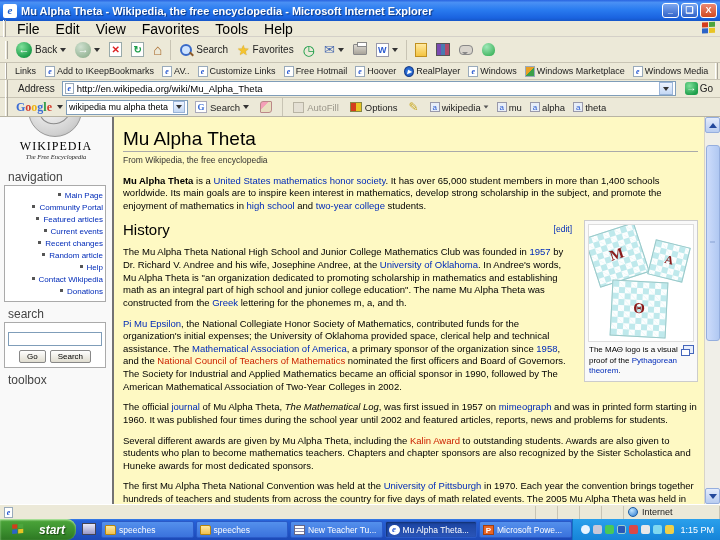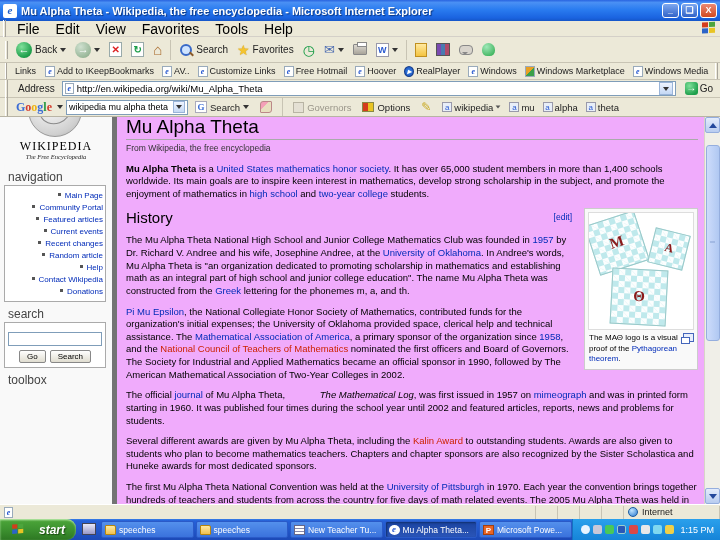--- a/index.html
+++ b/index.html
@@ -101,28 +101,28 @@
   .portlet { margin:4px 6px 0 4px; }
   .portlet h5 { font-size:12px; font-weight:normal; color:#444; padding:1px 0 1px 4px; }
   .pbody { background:#fff; border:1px solid #aaa; padding:3px 2px 4px 4px; }
   .pbody .nav-item { font-size:8px; color:#002bb8; padding:1.5px 0; display:block;text-align:right; }
   .pbody .nav-item::before { content:""; display:inline-block; width:3px; height:3px; background:#555; margin-right:4px; vertical-align:2px; }
   .search-body { background:#fff; border:1px solid #aaa; padding:4px 3px; }
   .search-input { width:100%; height:14px; border:1px solid #7f9db9; background:#fff; font-size:8px; }
   .search-btns { display:flex; gap:4px; justify-content:center; margin-top:4px; }
   .xp-btn { font-size:8px; background:linear-gradient(#fefefe,#e0ddd0); border:1px solid #888; border-radius:2px; padding:1px 7px; color:#000; }
 
-  .main { flex:1; background:#f0abfc; border-left:5px solid #737373; padding:4px 6px 0 9px; overflow:hidden; font-size:9.5px; line-height:1.33; color:#000; }
+  .main { flex:1; background:#fef9c3; border-left:2px solid #737373; padding:16px 6px 0 9px; overflow:hidden; font-size:9.5px; line-height:1.33; color:#000; }
   .main h1 { font-size:19px; font-weight:normal; border-bottom:1px solid #aaa; margin:-7px 0 3px; padding-bottom:0; }
   .site-sub { font-size:8.5px; color:#333; margin-bottom:8px; }
   .main p { margin-bottom:8px; }
   .seg-link { color:#002bb8; }
   .seg-redlink { color:#cc2200; }
   .seg-bold { font-weight:bold; }
-  .seg-italic { font-style:italic;margin-left:32px; }
+  .seg-italic { font-style:italic; }
   .main h2 { font-size:15px; font-weight:normal; margin:2px 0 6px; }
   .edit-link { float:right; font-size:8.5px; color:#002bb8; font-weight:normal; margin-top:4px; }
 
   .thumb { float:right; width:114px; border:1px solid #ccc; background:#f9f9f9; padding:3px; margin:0 0 6px 12px; }
   .thumb-img { width:106px; height:118px; background:#fff; border:1px solid #ddd; position:relative; overflow:hidden; }
   .sq { position:absolute; border:1px solid #9ac8c8;
         background-color:#bfe9ec;
         background-image:linear-gradient(45deg, rgba(255,255,255,.95) 25%, transparent 25%, transparent 75%, rgba(255,255,255,.95) 75%),
                          linear-gradient(45deg, rgba(255,255,255,.95) 25%, transparent 25%, transparent 75%, rgba(255,255,255,.95) 75%);
         background-position:0 0, 6px 6px; background-size:12px 12px;
@@ -352,21 +352,21 @@
       <span class="g-ic">G</span>
       <span>Search</span>
       <span class="caret"></span>
     </span>
     <span class="g-btn">
       <span class="pr-ic"></span>
     </span>
     <span class="tb-sep"></span>
     <span class="g-btn autofill">
       <span class="af-ic"></span>
-      <span>Governors</span>
+      <span>AutoFill</span>
     </span>
     <span class="g-btn">
       <span class="opt-ic"></span>
       <span>Options</span>
     </span>
     <span class="g-btn">
       <span class="hl-ic">✎</span>
     </span>
     <span style="display:flex;">
 

